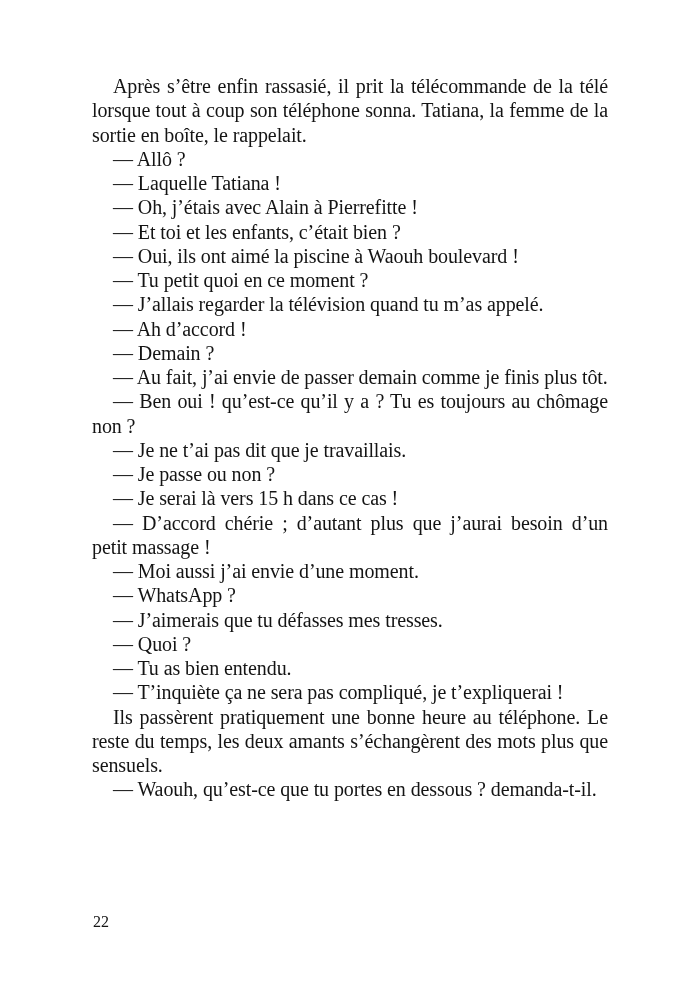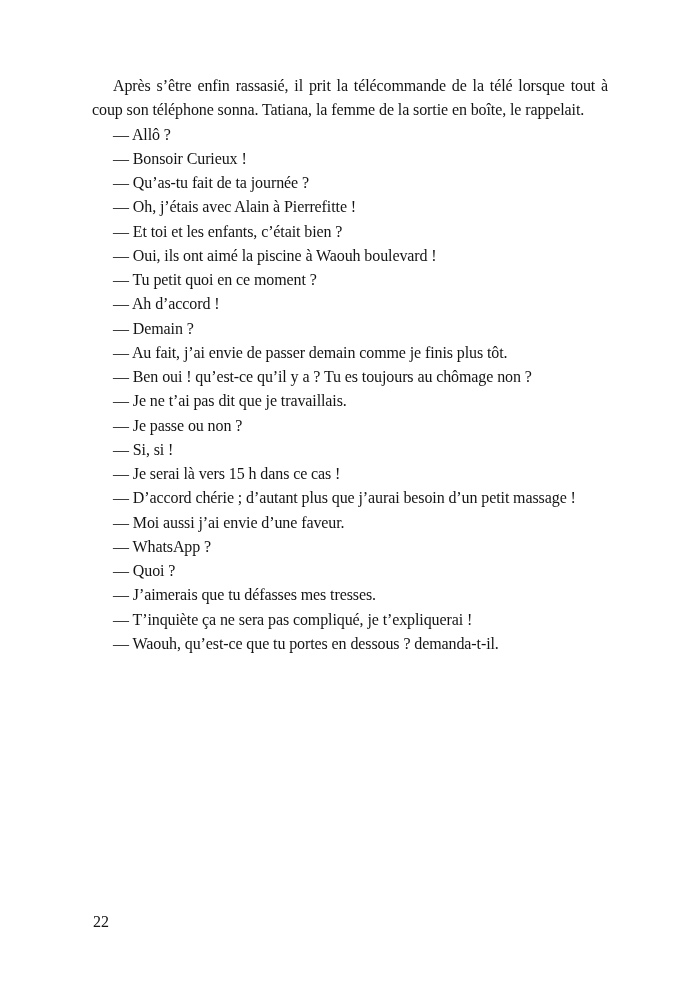--- a/index.html
+++ b/index.html
@@ -18,21 +18,21 @@
   .page {
     position: absolute;
     inset: 0;
     background: #ffffff;
   }
   .text-block {
     position: absolute;
     left: 92px;
     top: 74px;
     width: 516px;
-    font-size: 16px;
+    font-size: 20px;
     line-height: 24.25px;
     letter-spacing: -0.1px;
     text-align: justify;
   }
   .text-block p {
     margin: 0;
     padding: 0;
     text-indent: 21px;
   }
   .page-number {
@@ -43,36 +43,37 @@
     line-height: 24px;
   }
 </style>
 </head>
 <body>
 
 <div class="page">
   <div class="text-block">
     <p>Après s’être enfin rassasié, il prit la télécommande de la télé lorsque tout à coup son téléphone sonna. Tatiana, la femme de la sortie en boîte, le rappelait.</p>
     <p>— Allô ?</p>
-    <p>— Bonsoir Curieux !</p>
-    <p>— Qu’as-tu fait de ta journée ?</p>
+    <p>— Laquelle Tatiana !</p>
     <p>— Oh, j’étais avec Alain à Pierrefitte !</p>
     <p>— Et toi et les enfants, c’était bien ?</p>
     <p>— Oui, ils ont aimé la piscine à Waouh boulevard !</p>
     <p>— Tu petit quoi en ce moment ?</p>
+    <p>— J’allais regarder la télévision quand tu m’as appelé.</p>
     <p>— Ah d’accord !</p>
     <p>— Demain ?</p>
     <p>— Au fait, j’ai envie de passer demain comme je finis plus tôt.</p>
     <p>— Ben oui ! qu’est-ce qu’il y a ? Tu es toujours au chômage non ?</p>
     <p>— Je ne t’ai pas dit que je travaillais.</p>
     <p>— Je passe ou non ?</p>
-    <p>— Si, si !</p>
     <p>— Je serai là vers 15 h dans ce cas !</p>
     <p>— D’accord chérie ; d’autant plus que j’aurai besoin d’un petit massage !</p>
-    <p>— Moi aussi j’ai envie d’une faveur.</p>
+    <p>— Moi aussi j’ai envie d’une moment.</p>
     <p>— WhatsApp ?</p>
+    <p>— J’aimerais que tu défasses mes tresses.</p>
     <p>— Quoi ?</p>
-    <p>— J’aimerais que tu défasses mes tresses.</p>
+    <p>— Tu as bien entendu.</p>
     <p>— T’inquiète ça ne sera pas compliqué, je t’expliquerai !</p>
+    <p>Ils passèrent pratiquement une bonne heure au téléphone. Le reste du temps, les deux amants s’échangèrent des mots plus que sensuels.</p>
     <p>— Waouh, qu’est-ce que tu portes en dessous ? demanda-t-il.</p>
   </div>
   <div class="page-number">22</div>
 </div>
 
 </body></html>

